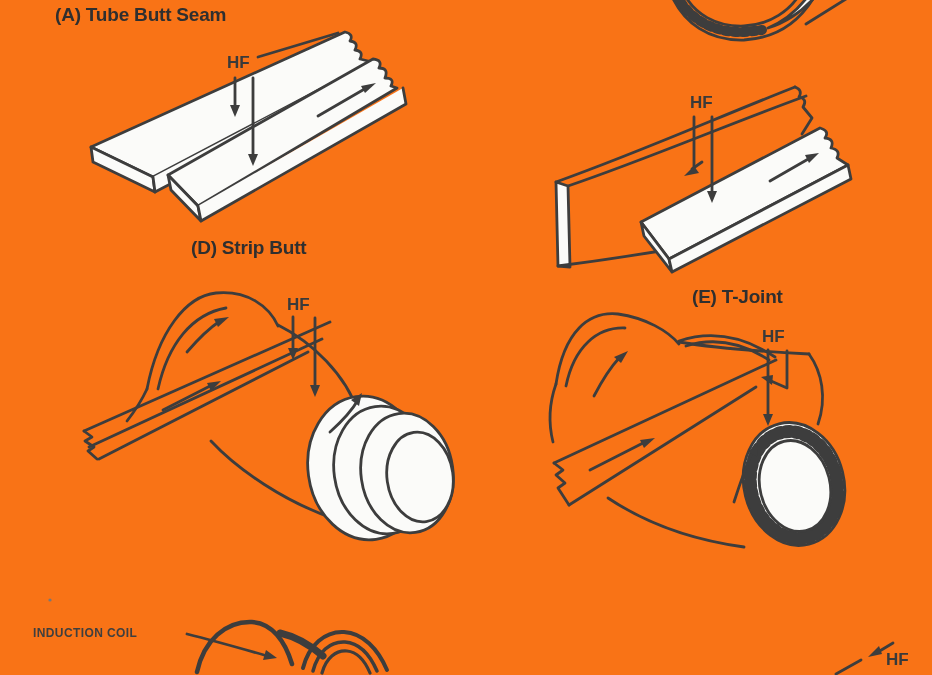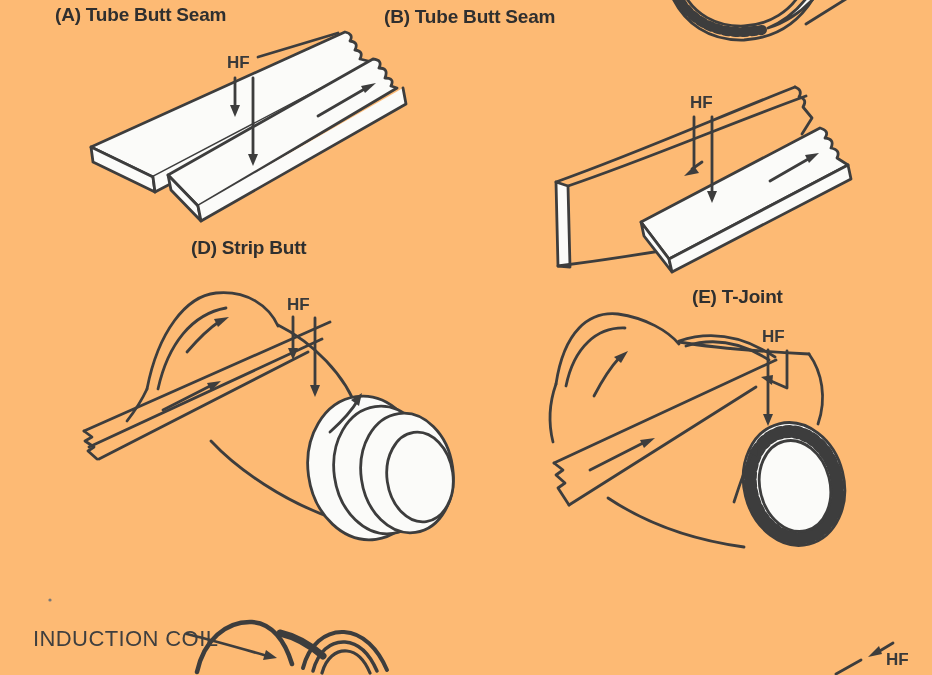--- a/index.html
+++ b/index.html
@@ -1,30 +1,30 @@
 <!DOCTYPE html>
 <html><head>
 <meta charset="utf-8">
 <style>
   html,body{margin:0;padding:0;background:#fbfbf9;}
   .canvas{
     position:relative;width:932px;height:675px;overflow:hidden;
-    background:#fdba74;font-family:"Liberation Sans",sans-serif;
+    background:#f97316;font-family:"Liberation Sans",sans-serif;
   }
   .canvas svg{position:absolute;left:0;top:0;}
   .plabel{
     position:absolute;font-weight:700;font-size:19px;color:#2f2f2f;
     letter-spacing:-0.2px;white-space:nowrap;
   }
   .hf{
     position:absolute;font-size:17px;font-weight:700;color:#3a3a3a;
     white-space:nowrap;
   }
   .coil-label{
-    position:absolute;left:33px;top:626px;font-size:22px;font-weight:400;
+    position:absolute;left:33px;top:626px;font-size:12px;font-weight:700;
     color:#3f3f3f;letter-spacing:0.4px;white-space:nowrap;
   }
 </style>
 </head>
 <body>
 
 <div class="canvas">
 
   <svg width="932" height="675" viewBox="0 0 932 675" fill="none" stroke="#3d3d3d" stroke-width="2.8" stroke-linecap="round" stroke-linejoin="round">
 
@@ -136,21 +136,20 @@
     <g>
       <path d="M893,643 L878,652"></path>
       <path fill="#3d3d3d" stroke="none" d="M868,657 L879,646 L882,654 Z"></path>
       <path d="M836,674 L861,660"></path>
     </g>
 
     <circle cx="50" cy="600" r="1.6" fill="#787878" stroke="none"></circle>
   </svg>
 
   <div class="plabel" style="left:55px;top:4px">(A) Tube Butt Seam</div>
-  <div class="plabel" style="left:384px;top:6px">(B) Tube Butt Seam</div>
   <div class="plabel" style="left:191px;top:237px">(D) Strip Butt</div>
   <div class="plabel" style="left:692px;top:286px">(E) T-Joint</div>
 
   <div class="hf" style="left:227px;top:53px">HF</div>
   <div class="hf" style="left:690px;top:93px">HF</div>
   <div class="hf" style="left:287px;top:295px">HF</div>
   <div class="hf" style="left:762px;top:327px">HF</div>
   <div class="hf" style="left:886px;top:650px">HF</div>
 
   <div class="coil-label">INDUCTION COIL</div>

